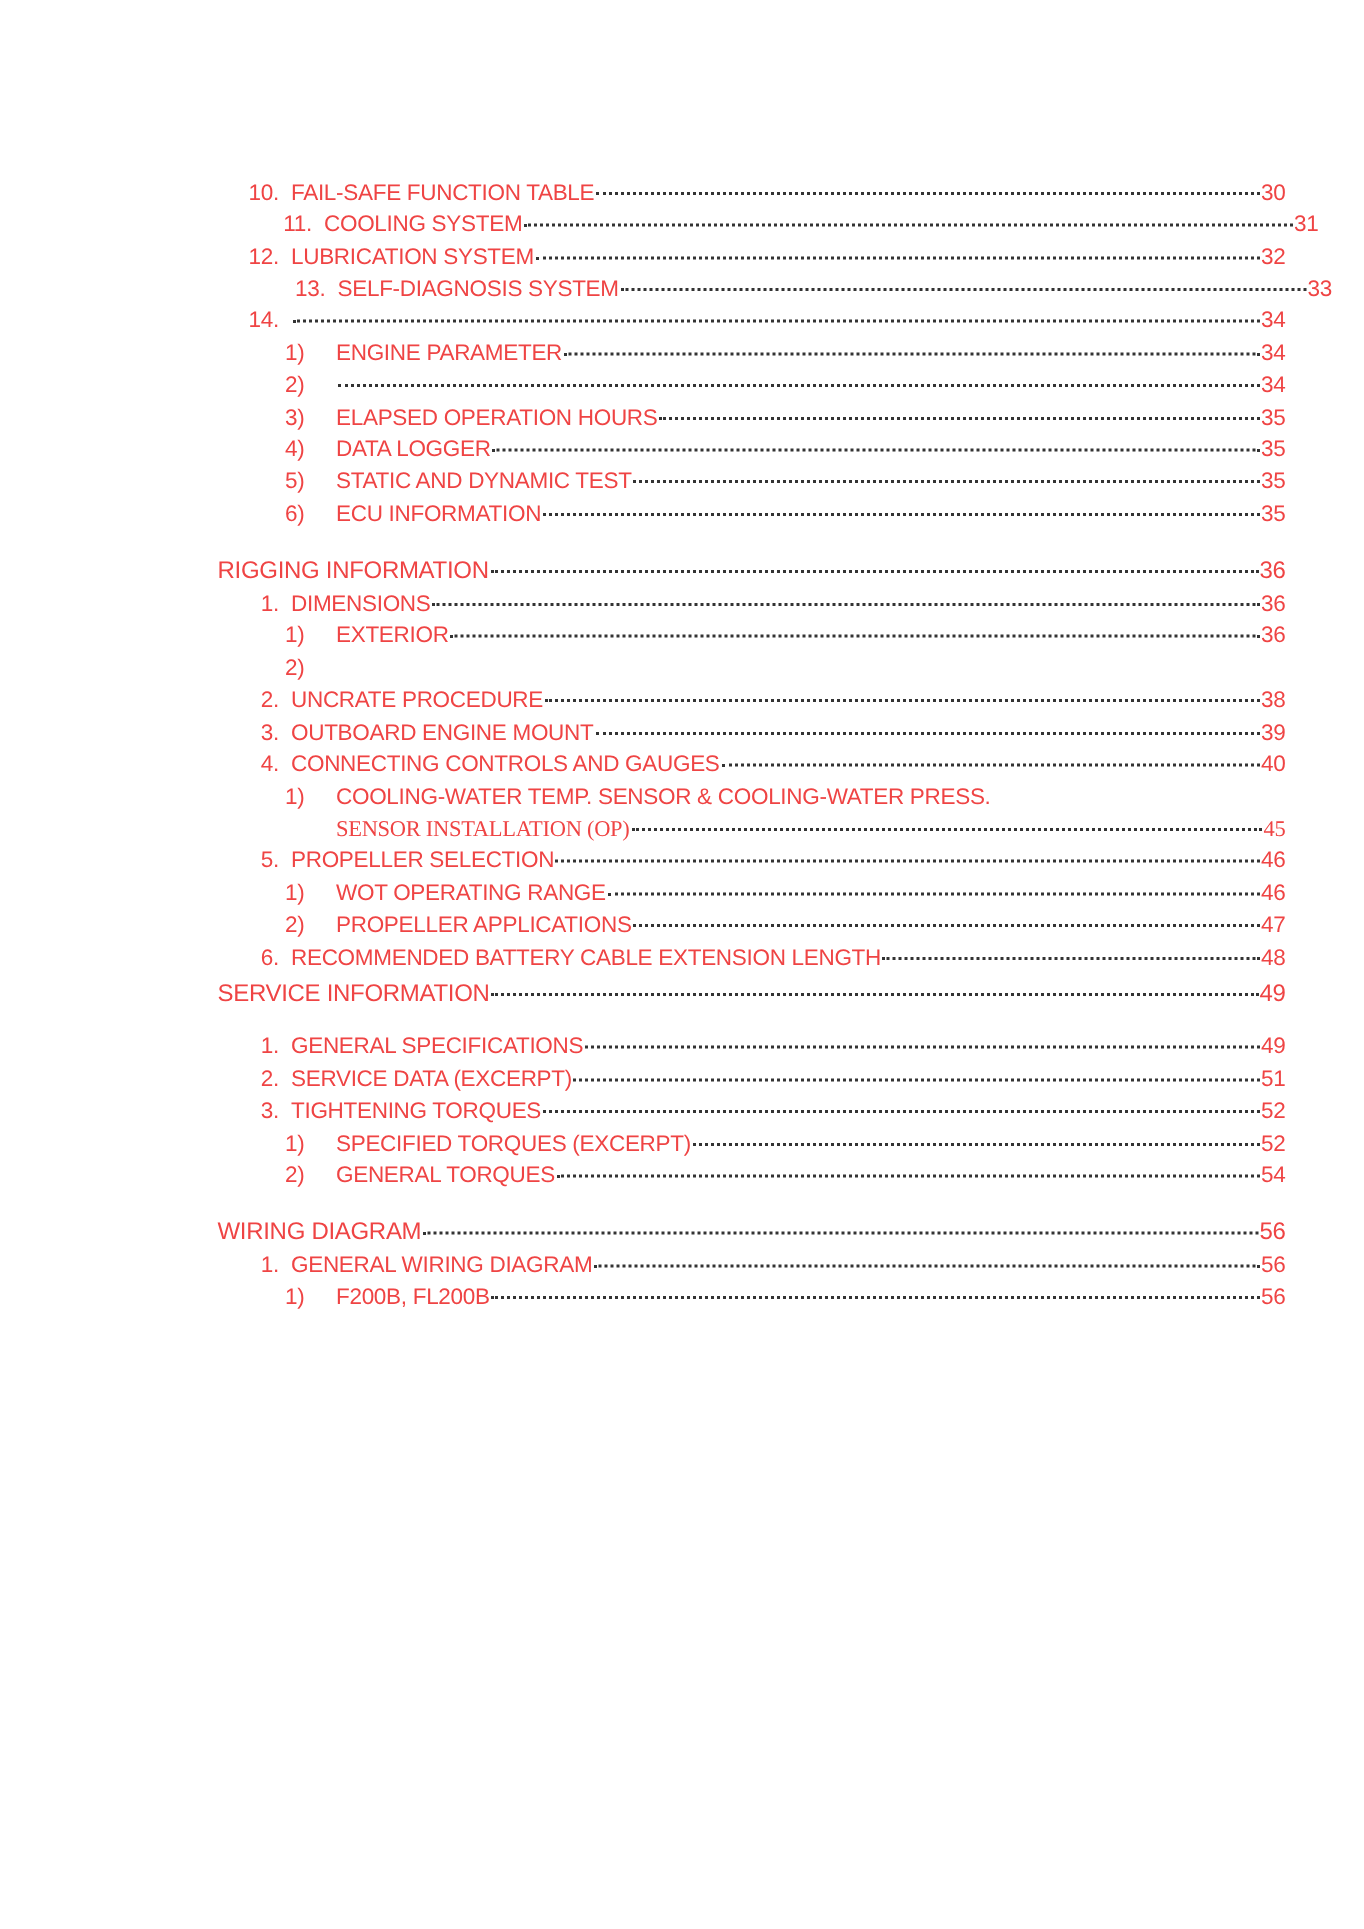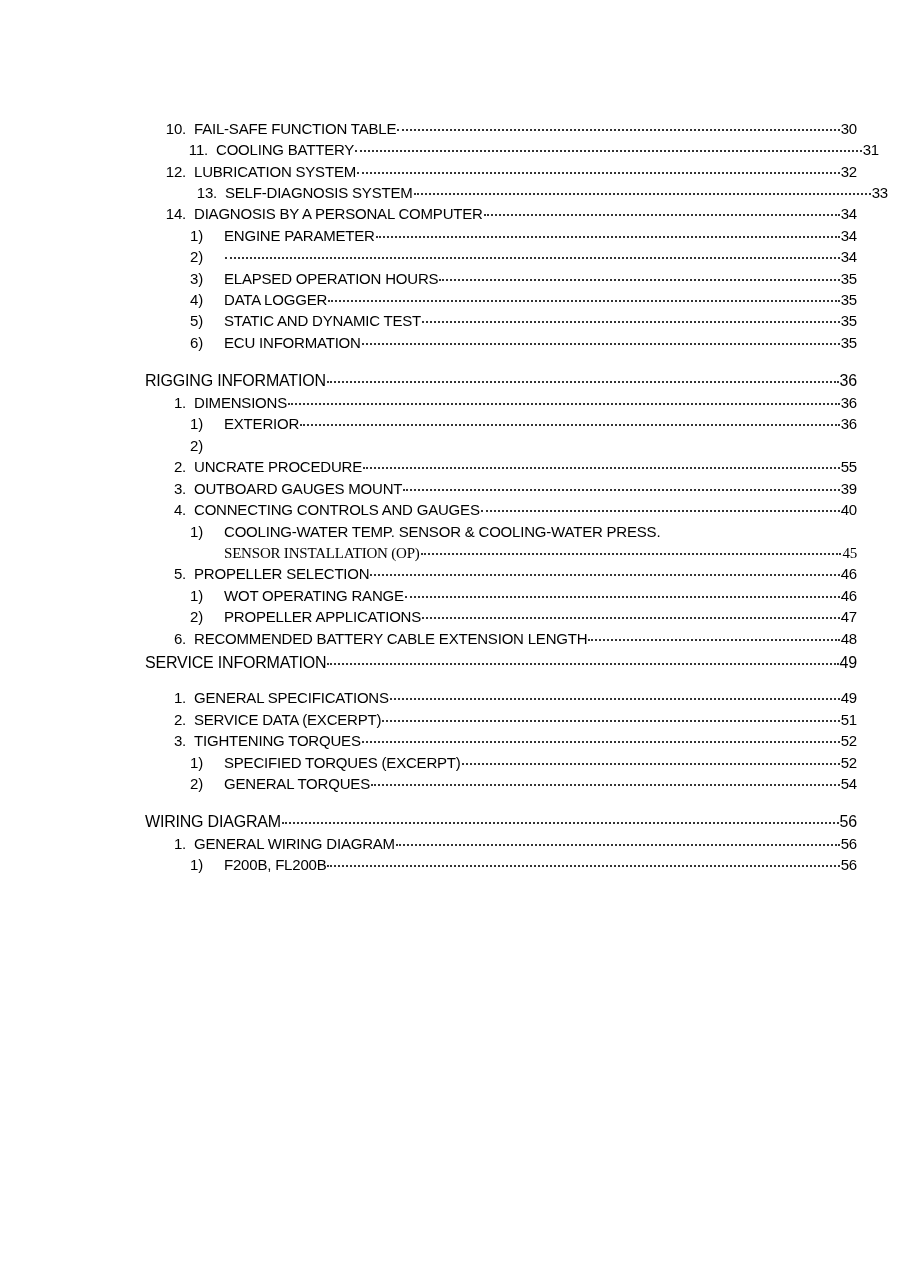--- a/index.html
+++ b/index.html
@@ -1,20 +1,20 @@
 <!DOCTYPE html>
 <html><head>
 <meta charset="utf-8">
 <style>
   html, body { margin: 0; padding: 0; background: #ffffff; }
   body { width: 909px; height: 1286px; position: relative; overflow: hidden; }
   .page {
     position: absolute; left: 0; top: 0; width: 909px; height: 1286px;
     font-family: "Liberation Sans", sans-serif;
-    color: #000000;
+    color: #ef4444;
   }
   .toc { position: absolute; left: 0; top: 118px; width: 909px; }
   .row {
     position: absolute; left: 0; width: 909px; height: 22px;
     font-size: 15px; line-height: 22px; letter-spacing: -0.2px;
   }
   .num { position: absolute; text-align: right; width: 40px; }
   .lvl1 .num { left: 144px; width: 42px; }
   .lvl2 .num { left: 190px; width: 28px; text-align: left; }
   .title-wrap {
@@ -40,21 +40,21 @@
         <span class="num">10.</span>
         <span class="title-wrap">
           <span class="title">FAIL-SAFE FUNCTION TABLE</span>
           <span class="leader"></span>
           <span class="page-no">30</span>
         </span>
       </div>
       <div class="row lvl1" style="top: 21px; margin-left: 22px;">
         <span class="num">11.</span>
         <span class="title-wrap">
-          <span class="title">COOLING BATTERY</span>
+          <span class="title">COOLING SYSTEM</span>
           <span class="leader"></span>
           <span class="page-no">31</span>
         </span>
       </div>
       <div class="row lvl1" style="top: 43px;">
         <span class="num">12.</span>
         <span class="title-wrap">
           <span class="title">LUBRICATION SYSTEM</span>
           <span class="leader"></span>
           <span class="page-no">32</span>
@@ -64,21 +64,20 @@
         <span class="num">13.</span>
         <span class="title-wrap">
           <span class="title">SELF-DIAGNOSIS SYSTEM</span>
           <span class="leader"></span>
           <span class="page-no">33</span>
         </span>
       </div>
       <div class="row lvl1" style="top: 85px;">
         <span class="num">14.</span>
         <span class="title-wrap">
-          <span class="title">DIAGNOSIS BY A PERSONAL COMPUTER</span>
           <span class="leader"></span>
           <span class="page-no">34</span>
         </span>
       </div>
       <div class="row lvl2" style="top: 107px;">
         <span class="num">1)</span>
         <span class="title-wrap">
           <span class="title">ENGINE PARAMETER</span>
           <span class="leader"></span>
           <span class="page-no">34</span>
@@ -147,27 +146,27 @@
         </span>
       </div>
       <div class="row lvl2" style="top: 317px;">
         <span class="num">2)</span>
       </div>
       <div class="row lvl1" style="top: 338px;">
         <span class="num">2.</span>
         <span class="title-wrap">
           <span class="title">UNCRATE PROCEDURE</span>
           <span class="leader"></span>
-          <span class="page-no">55</span>
+          <span class="page-no">38</span>
         </span>
       </div>
       <div class="row lvl1" style="top: 360px;">
         <span class="num">3.</span>
         <span class="title-wrap">
-          <span class="title">OUTBOARD GAUGES MOUNT</span>
+          <span class="title">OUTBOARD ENGINE MOUNT</span>
           <span class="leader"></span>
           <span class="page-no">39</span>
         </span>
       </div>
       <div class="row lvl1" style="top: 381px;">
         <span class="num">4.</span>
         <span class="title-wrap">
           <span class="title">CONNECTING CONTROLS AND GAUGES</span>
           <span class="leader"></span>
           <span class="page-no">40</span>

